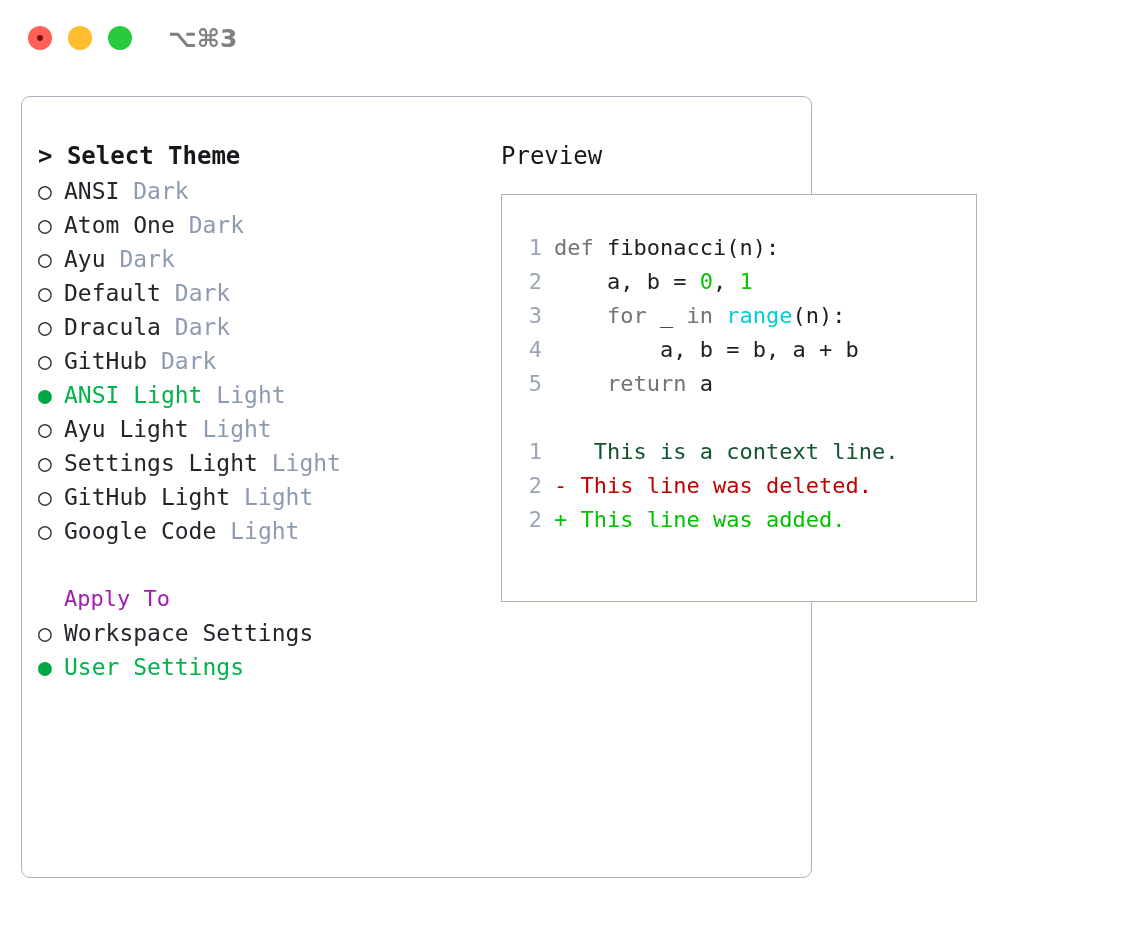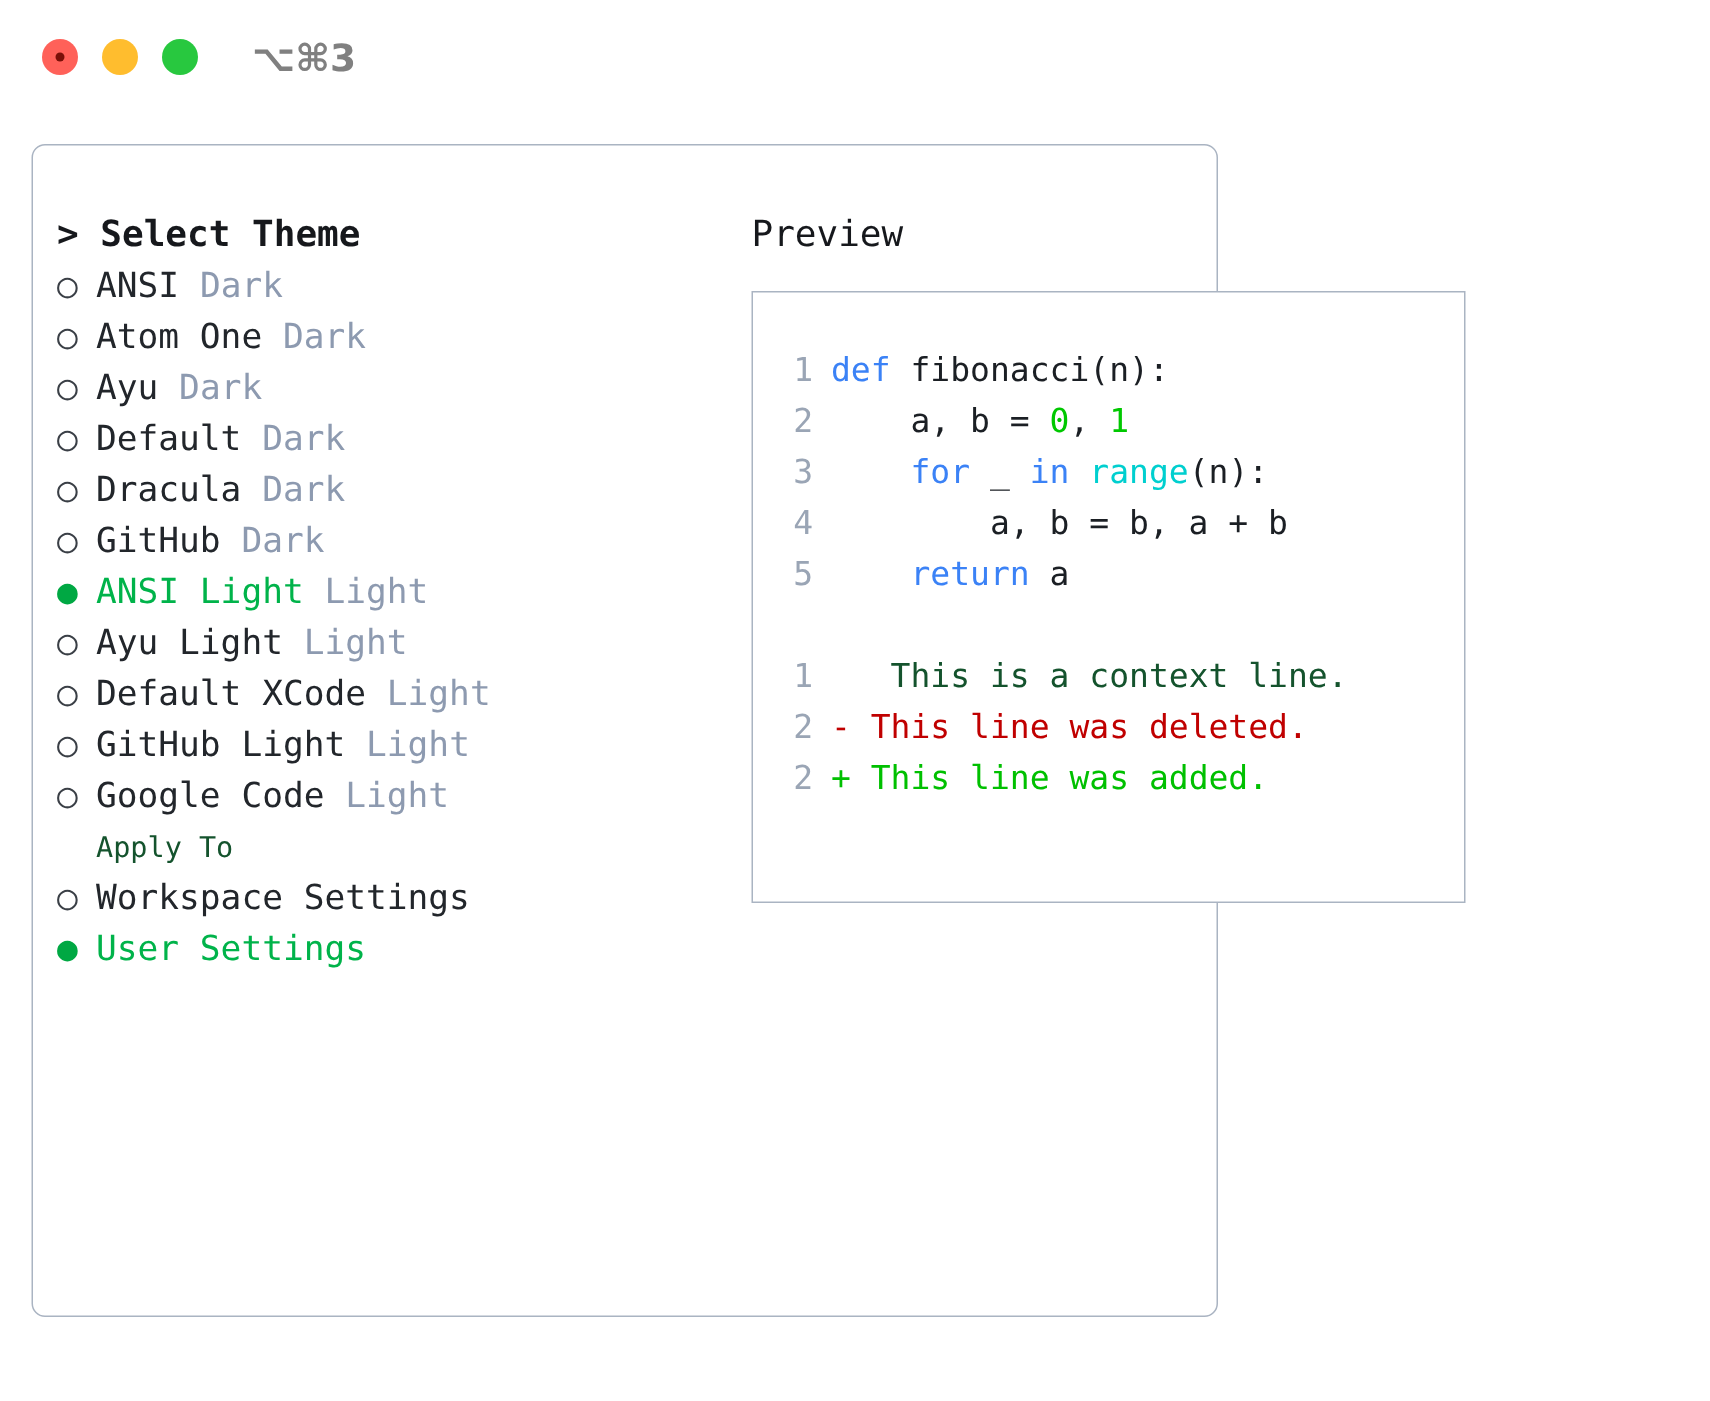--- a/index.html
+++ b/index.html
@@ -105,22 +105,23 @@
     width: 26px;
     color: #3a3f46;
   }
   .marker.sel { color: #00a843; }
 
   .theme-name  { color: #22262b; }
   .theme-name.sel { color: #00b34a; }
   .theme-badge { color: #8d9ab0; }
 
   #apply-title {
-    font-size: 19px;
-    color: #14532d;
+    margin-top: 34px;
+    font-size: 22px;
+    color: #a21caf;
     white-space: pre;
     height: 34px;
     line-height: 34px;
     padding-left: 26px;
   }
 
   #hint {
     margin-top: 34px;
     font-size: 23px;
     line-height: 34px;
@@ -161,21 +162,21 @@
     white-space: pre;
   }
   .ln {
     display: inline-block;
     width: 22px;
     text-align: right;
     color: #9aa5b5;
     margin-right: 12px;
   }
 
-  .tok-kw   { color: #3b82f6; }
+  .tok-kw   { color: #737373; }
   .tok-num  { color: #00c800; }
   .tok-fn   { color: #00cfcf; }
   .tok-txt  { color: #1b1f24; }
 
   .gap { height: 34px; }
 
   .diff-ctx { color: #14532d; }
   .diff-del { color: #c00000; }
   .diff-add { color: #00c000; }
 </style>
@@ -197,21 +198,21 @@
       <div class="header-row">&gt; Select Theme</div>
       <div id="theme-list">
           <div class="row"><span class="marker">○</span><span class="theme-name">ANSI</span> <span class="theme-badge">Dark</span></div>
           <div class="row"><span class="marker">○</span><span class="theme-name">Atom One</span> <span class="theme-badge">Dark</span></div>
           <div class="row"><span class="marker">○</span><span class="theme-name">Ayu</span> <span class="theme-badge">Dark</span></div>
           <div class="row"><span class="marker">○</span><span class="theme-name">Default</span> <span class="theme-badge">Dark</span></div>
           <div class="row"><span class="marker">○</span><span class="theme-name">Dracula</span> <span class="theme-badge">Dark</span></div>
           <div class="row"><span class="marker">○</span><span class="theme-name">GitHub</span> <span class="theme-badge">Dark</span></div>
           <div class="row"><span class="marker sel">●</span><span class="theme-name sel">ANSI Light</span> <span class="theme-badge">Light</span></div>
           <div class="row"><span class="marker">○</span><span class="theme-name">Ayu Light</span> <span class="theme-badge">Light</span></div>
-          <div class="row"><span class="marker">○</span><span class="theme-name">Default XCode</span> <span class="theme-badge">Light</span></div>
+          <div class="row"><span class="marker">○</span><span class="theme-name">Settings Light</span> <span class="theme-badge">Light</span></div>
           <div class="row"><span class="marker">○</span><span class="theme-name">GitHub Light</span> <span class="theme-badge">Light</span></div>
           <div class="row"><span class="marker">○</span><span class="theme-name">Google Code</span> <span class="theme-badge">Light</span></div>
         </div>
 
       <div id="apply-title">Apply To</div>
       <div id="apply-list">
           <div class="row"><span class="marker">○</span><span class="theme-name">Workspace Settings</span></div>
           <div class="row"><span class="marker sel">●</span><span class="theme-name sel">User Settings</span></div>
         </div>
 

